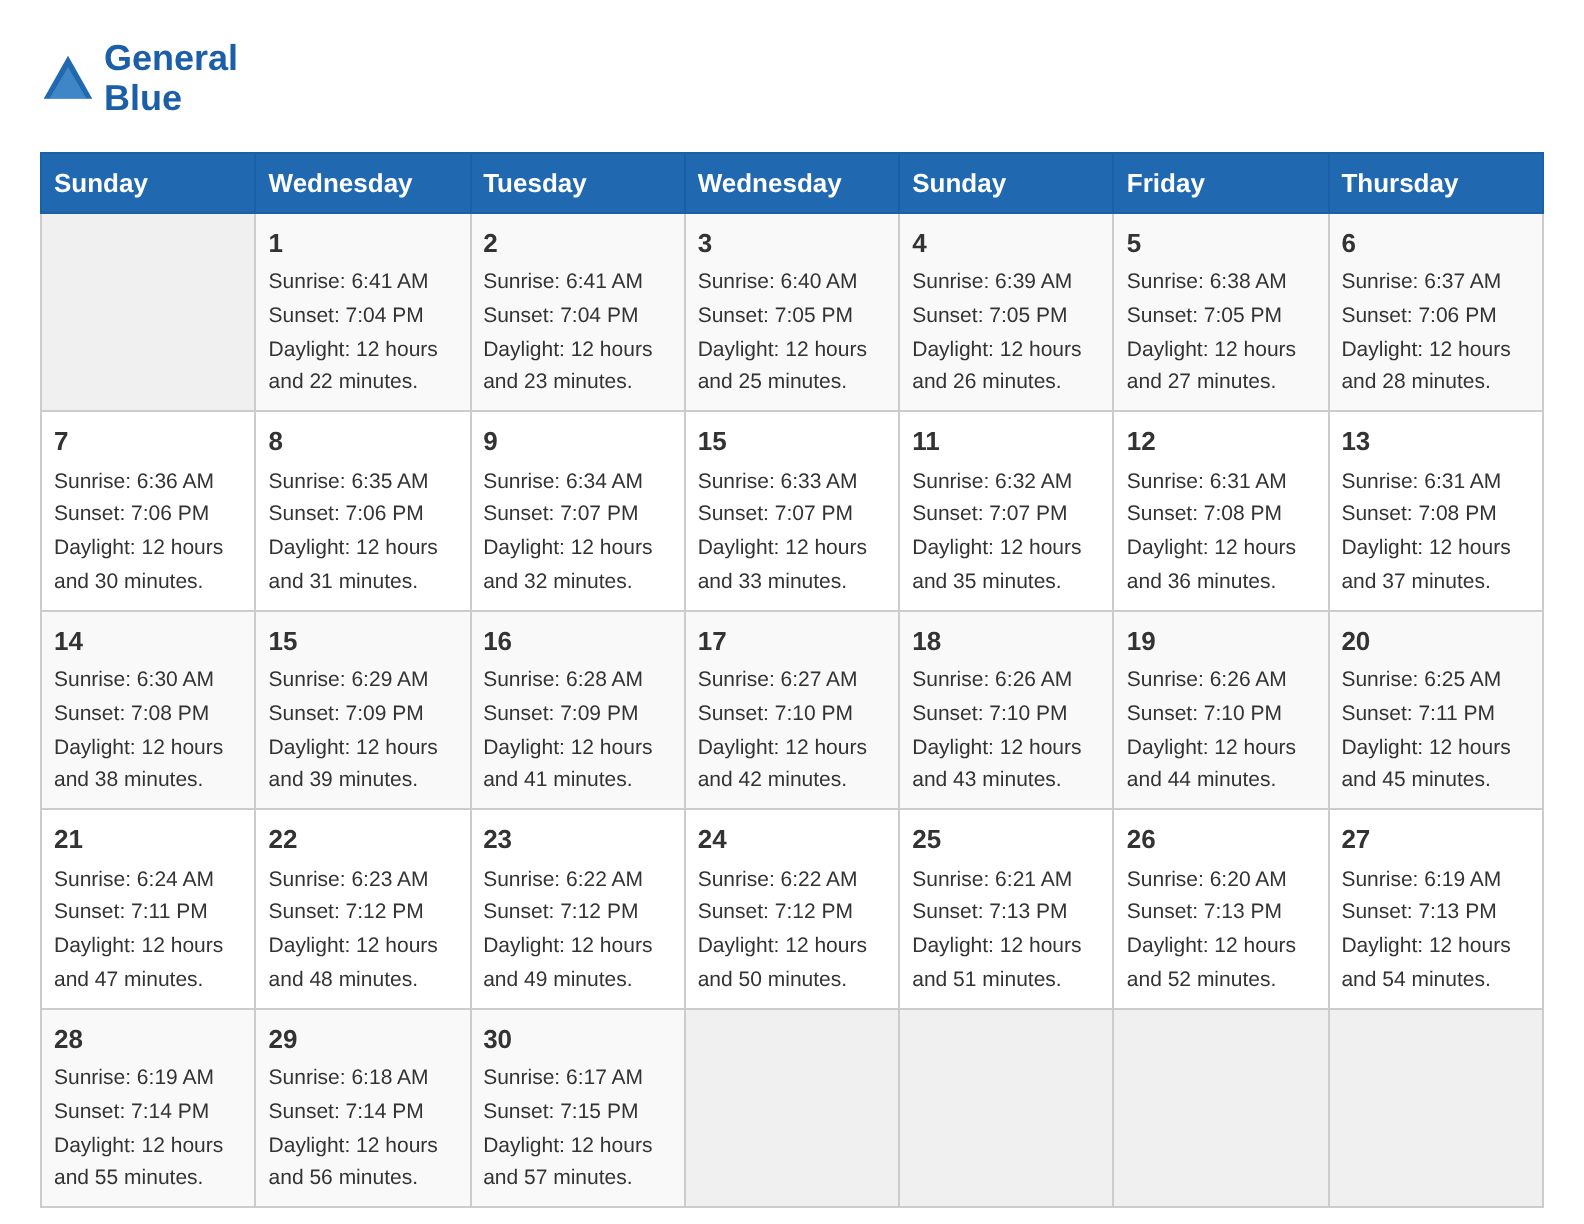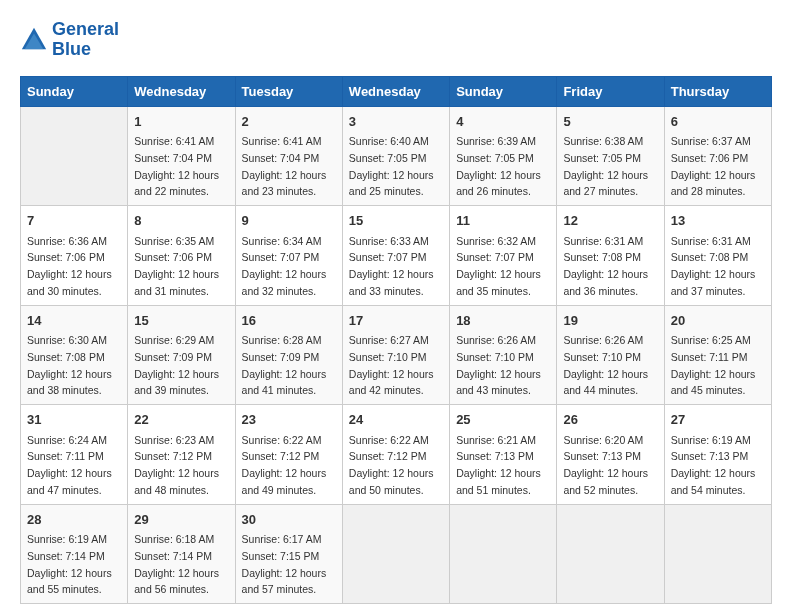--- a/index.html
+++ b/index.html
@@ -208,21 +208,21 @@
         <span class="day-num">19</span>
         <span class="day-info">Sunrise: 6:26 AM<br>Sunset: 7:10 PM<br>Daylight: 12 hours<br>and 44 minutes.</span>
       </td>
         <td>
         <span class="day-num">20</span>
         <span class="day-info">Sunrise: 6:25 AM<br>Sunset: 7:11 PM<br>Daylight: 12 hours<br>and 45 minutes.</span>
       </td>
       </tr>
       <tr>
         <td>
-        <span class="day-num">31</span>
+        <span class="day-num">21</span>
         <span class="day-info">Sunrise: 6:24 AM<br>Sunset: 7:11 PM<br>Daylight: 12 hours<br>and 47 minutes.</span>
       </td>
         <td>
         <span class="day-num">22</span>
         <span class="day-info">Sunrise: 6:23 AM<br>Sunset: 7:12 PM<br>Daylight: 12 hours<br>and 48 minutes.</span>
       </td>
         <td>
         <span class="day-num">23</span>
         <span class="day-info">Sunrise: 6:22 AM<br>Sunset: 7:12 PM<br>Daylight: 12 hours<br>and 49 minutes.</span>
       </td>

